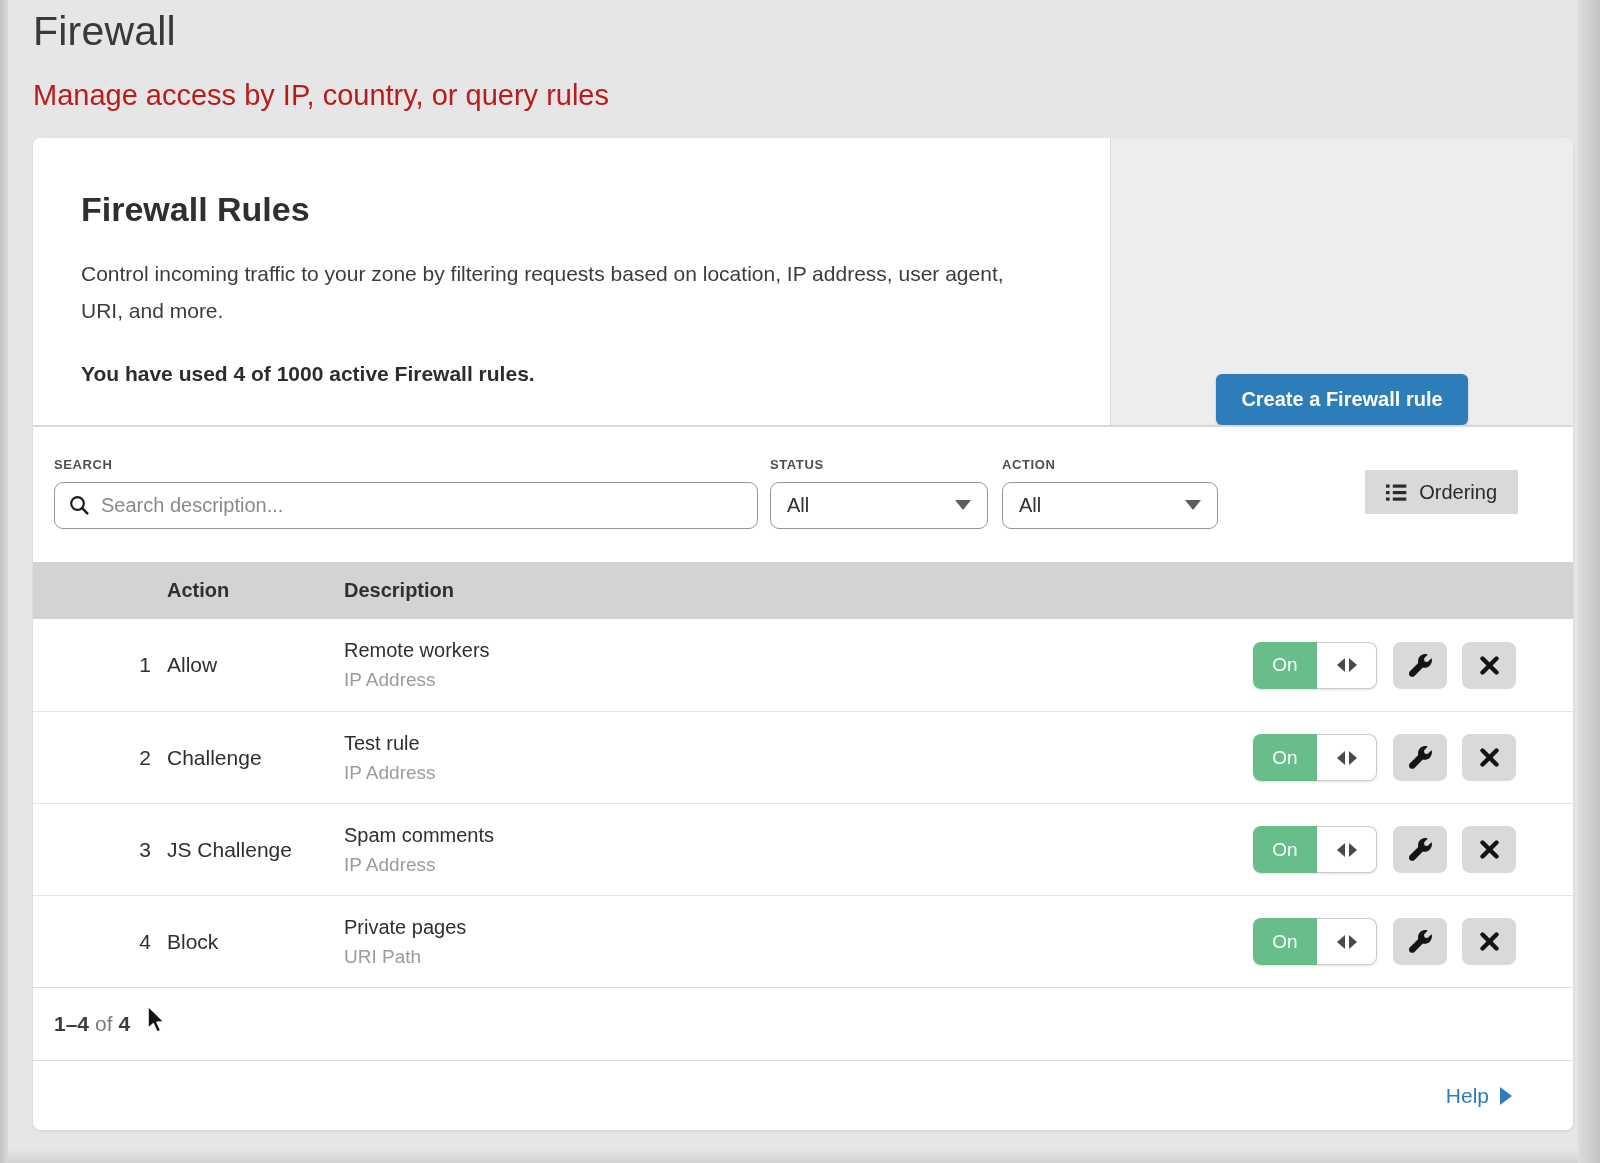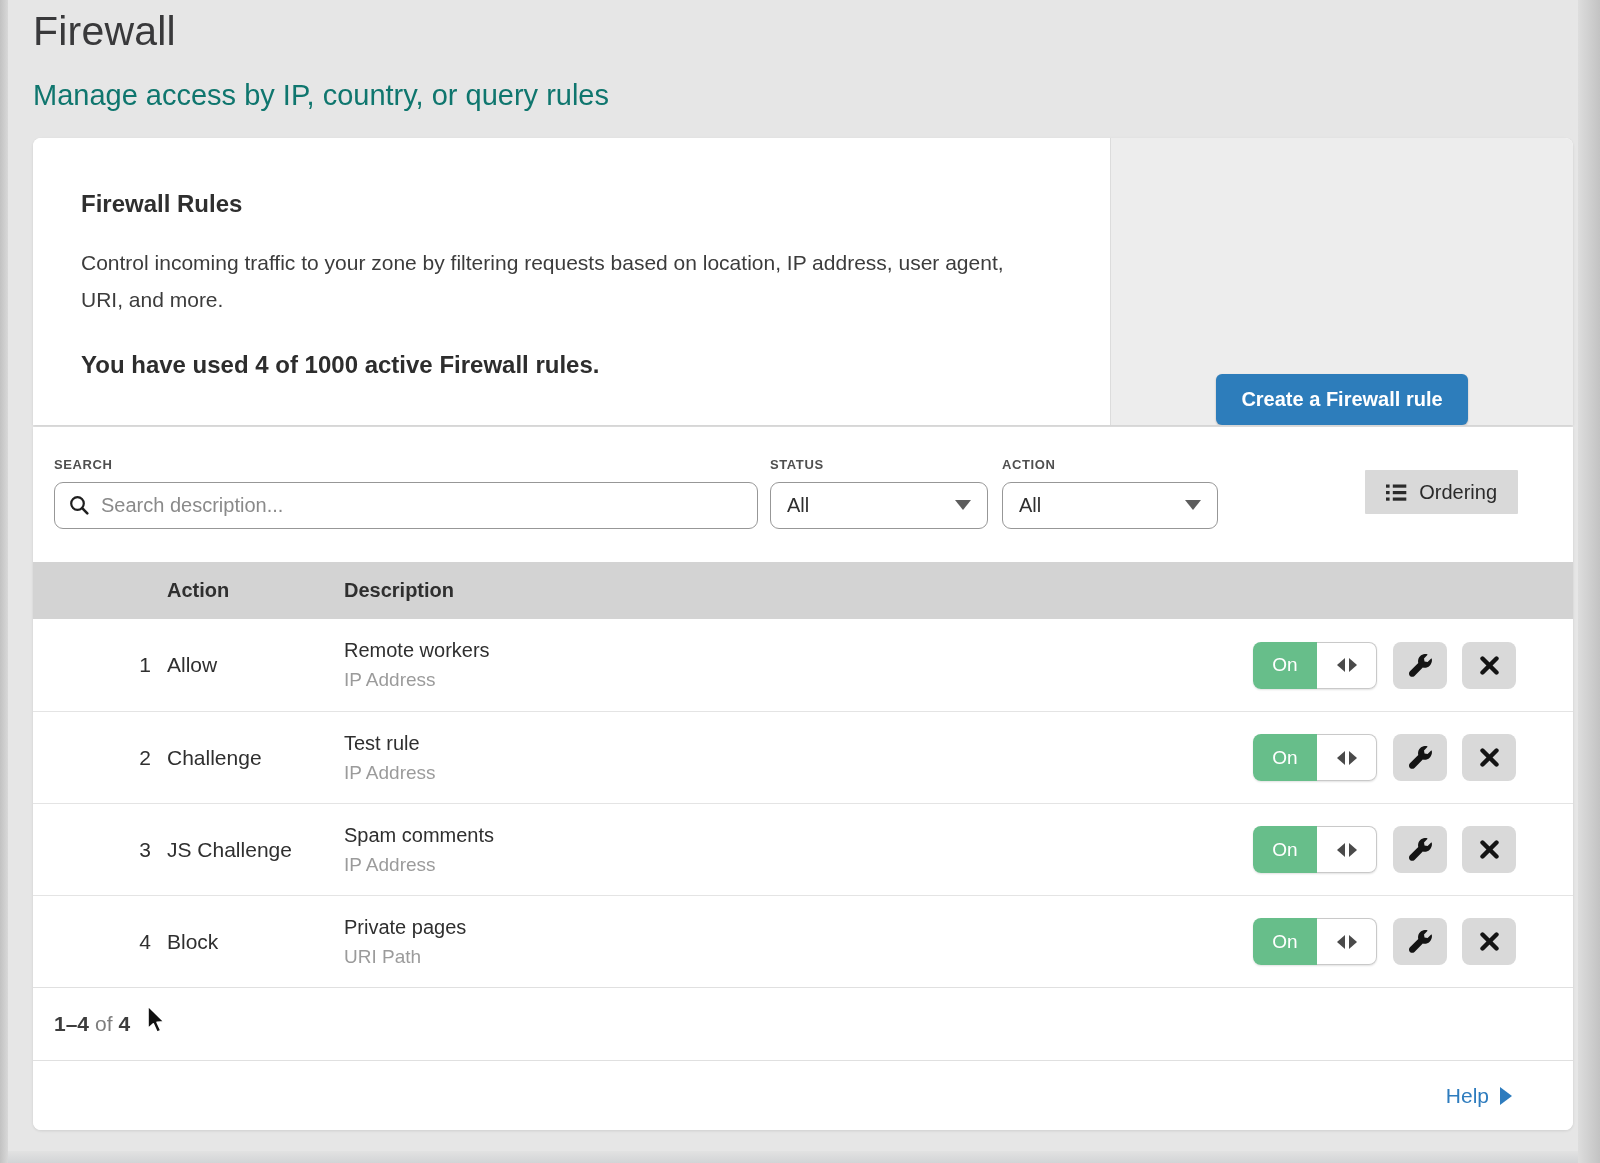--- a/index.html
+++ b/index.html
@@ -25,43 +25,43 @@
     background: linear-gradient(to bottom, #e2e2e2, #d2d4d6);
     z-index: 4;
   }
   .page { position: absolute; inset: 0; }
 
   .page-header { padding: 8px 0 0 33px; }
   .page-title {
     font-size: 41px; font-weight: 500; color: #39393b; letter-spacing: 0.2px;
   }
   .page-subtitle {
-    margin-top: 24px; font-size: 29px; font-weight: 400; color: #0f766e;
+    margin-top: 24px; font-size: 29px; font-weight: 400; color: #b91c1c;
   }
 
   .card {
     margin-left: 33px; width: 1540px; background: #ffffff;
     box-shadow: 0 1px 3px rgba(0,0,0,0.10);
   }
   .card-top {
     margin-top: 26px; height: 287px;
     border-radius: 8px 8px 0 0;
     display: flex; overflow: hidden;
   }
   .card-top-left { width: 1077px; padding: 52px 48px 0 48px; background: #ffffff; }
   .card-top-right {
     flex: 1; background: #ededed; border-left: 1px solid #dcdcdc;
     display: flex; align-items: flex-end; justify-content: center;
   }
-  .card-heading { font-size: 24px; font-weight: 700; color: #2f2f2f; }
+  .card-heading { font-size: 34px; font-weight: 700; color: #2f2f2f; }
   .card-description {
     margin-top: 26px; font-size: 21px; line-height: 37px; color: #3c3c3c;
     max-width: 950px;
   }
-  .usage-line { margin-top: 33px; font-size: 24px; font-weight: 700; color: #2d2d2d; }
+  .usage-line { margin-top: 33px; font-size: 21px; font-weight: 700; color: #2d2d2d; }
   .btn-primary {
     background: #2d7dbb; color: #ffffff; border: none; cursor: pointer;
     font-family: inherit; font-size: 20px; font-weight: 700;
     padding: 14px 25px; border-radius: 6px;
     box-shadow: 0 1px 2px rgba(0,0,0,0.25);
   }
 
   .card-main { margin-top: 2px; border-radius: 0 0 8px 8px; overflow: hidden; }
 
   .filter-bar {

